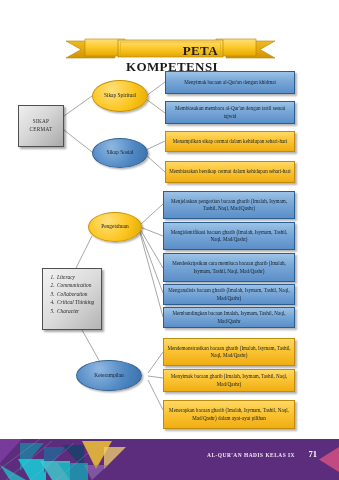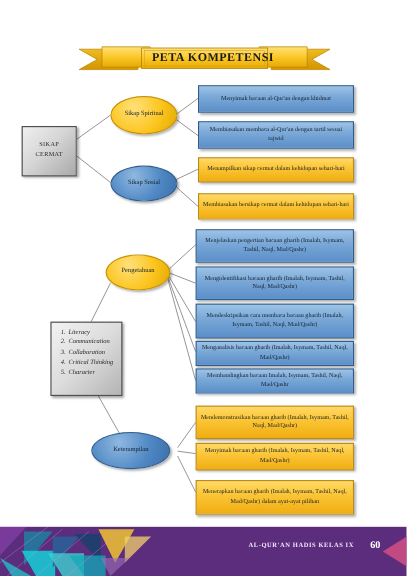--- a/index.html
+++ b/index.html
@@ -9,22 +9,22 @@
     font-family:"Liberation Serif", serif;
     overflow:hidden;
     position:relative;
   }
   #page{position:relative;width:339px;height:480px;overflow:hidden;background:#fff;}
 
   
   .banner-wrap{position:absolute;left:63px;top:38px;width:215px;height:24px;}
   .banner-svg{position:absolute;left:0;top:0;}
   .banner-label{
-    position:absolute;left:62px;top:5px;width:105px;text-align:center;
-    font-size:10px;font-weight:bold;letter-spacing:.4px;color:#1b1b1b;
+    position:absolute;left:50px;top:5px;width:105px;text-align:right;
+    font-size:13px;font-weight:bold;letter-spacing:.4px;color:#1b1b1b;
     font-family:"Liberation Serif", serif;
   }
 
   
   #lines{position:absolute;left:0;top:0;width:339px;height:480px;pointer-events:none;}
 
   
   .node{position:absolute;box-sizing:border-box;}
 
   .gray-box{
@@ -236,16 +236,16 @@
         <line x1="0" y1="30" x2="40" y2="0"></line>
         <line x1="6" y1="41" x2="52" y2="2"></line>
         <line x1="30" y1="41" x2="74" y2="4"></line>
         <line x1="56" y1="41" x2="100" y2="4"></line>
       </g>
     </svg>
     <svg class="footer-notch" width="24" height="41" viewBox="0 0 24 41">
       <polygon points="24,8 24,33 4,20.5" fill="#c24a83"></polygon>
     </svg>
     <div class="footer-text">AL-QUR'AN HADIS KELAS IX</div>
-    <div class="footer-page">60</div>
+    <div class="footer-page">71</div>
   </div>
 
 </div>
 
 </body></html>

